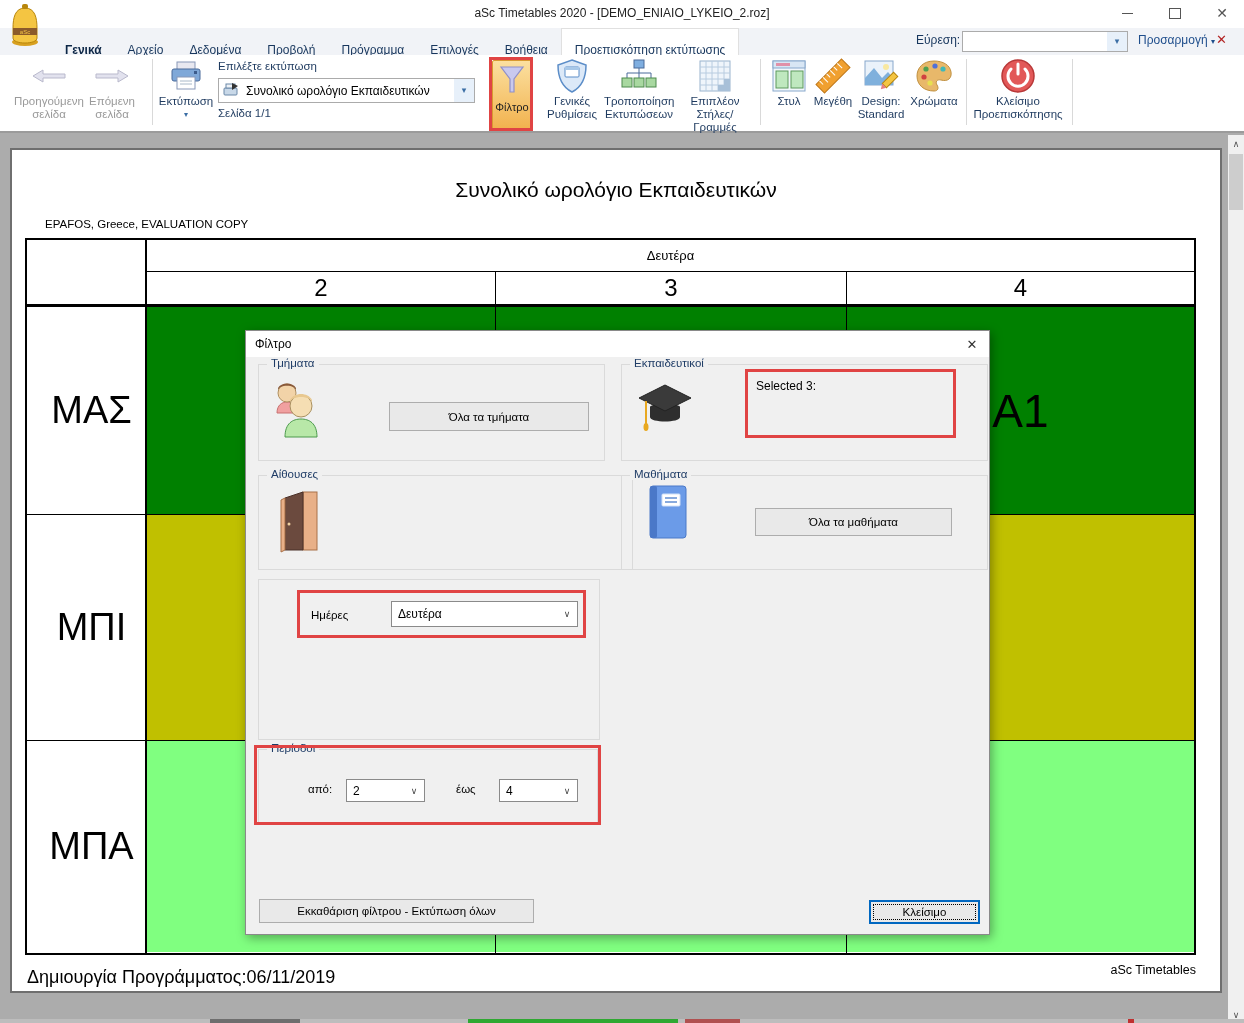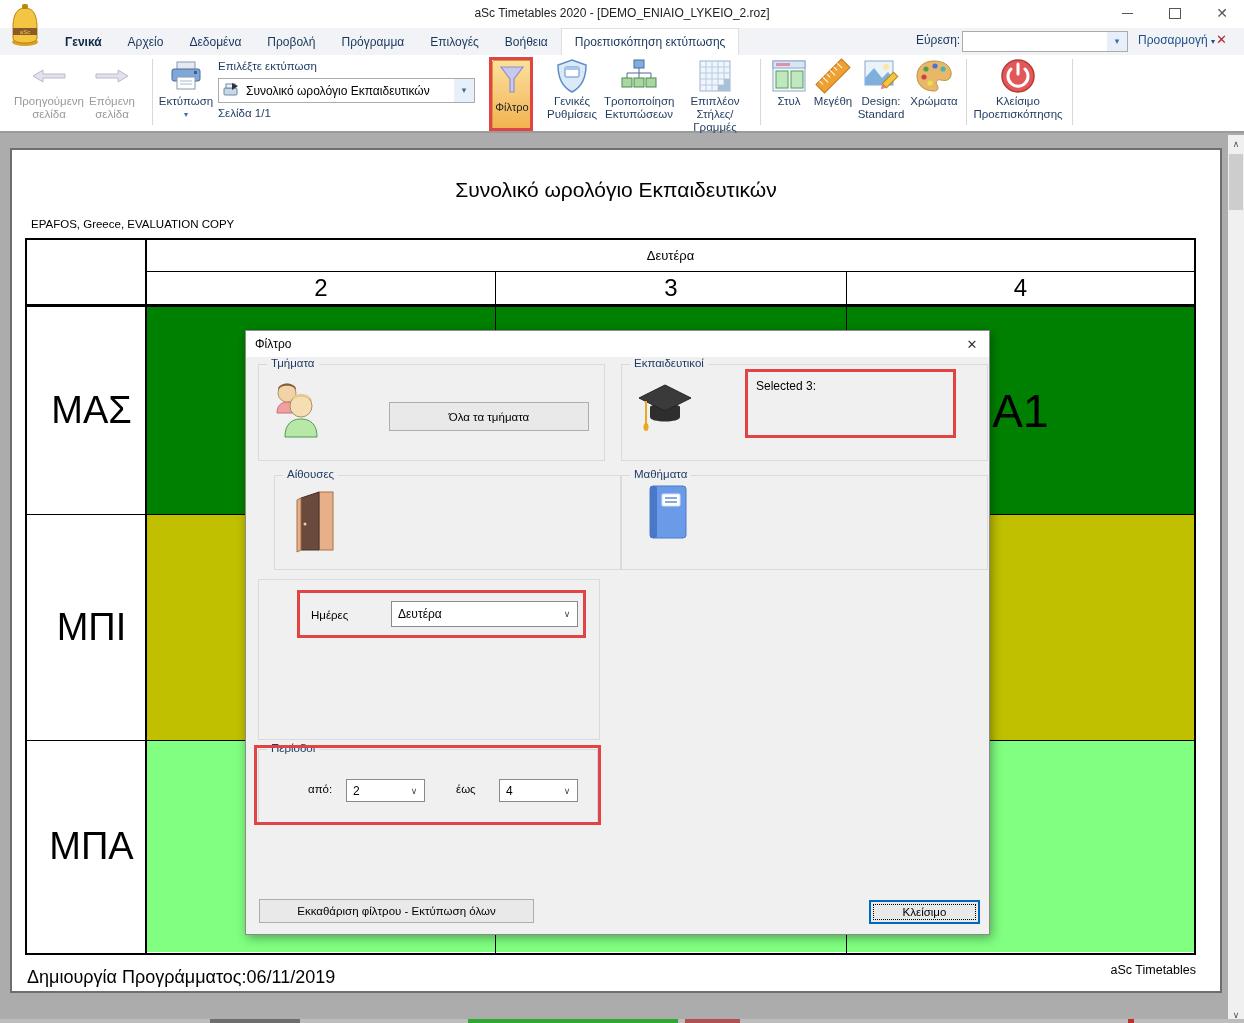--- a/index.html
+++ b/index.html
@@ -5,34 +5,34 @@
   html,body{margin:0;padding:0;}
   body{width:1244px;height:1023px;position:relative;overflow:hidden;
        font-family:"Liberation Sans","DejaVu Sans",sans-serif;background:#ACACAC;}
   .abs{position:absolute;}
   
   #titlebar{left:0;top:0;width:1244px;height:28px;background:#fff;}
   #win-title{left:0;top:6px;width:1244px;text-align:center;font-size:12px;color:#222;}
   .winbtn{top:0;width:34px;height:26px;display:flex;align-items:center;justify-content:center;}
   
   #menurow{left:0;top:28px;width:1244px;height:27px;background:#F1F3F7;}
-  .menuitem{display:inline-block;padding:0 13px;line-height:27px;font-size:12px;color:#17365D;}
+  .menuitem{display:inline-block;padding:8px 13px;line-height:27px;font-size:12px;color:#17365D;}
   .menuitem.first{font-weight:bold;color:#0d2747;}
   #active-tab{background:#fff;border:1px solid #E0E0E0;border-bottom:none;}
   
   #ribbon{left:0;top:55px;width:1244px;height:78px;background:#fff;border-bottom:2px solid #9B9B9B;box-sizing:border-box;}
   .rb-item{position:absolute;top:2px;text-align:center;color:#1E3A5F;font-size:11.5px;line-height:13px;}
   .rb-item .ic{height:38px;display:flex;align-items:center;justify-content:center;}
   .rb-sep{position:absolute;top:4px;width:1px;height:66px;background:#D9D9D9;}
   .disabled{color:#9A9A9A;}
   
   #preview{left:0;top:135px;width:1228px;height:888px;background:#ACACAC;}
   #page{left:10px;top:13px;width:1208px;height:841px;background:#fff;border:2px solid #6F6F6F;}
   #doc-title{left:0;top:28px;width:1208px;text-align:center;font-size:21px;color:#000;}
-  #watermark{left:19px;top:68px;font-size:11.5px;color:#000;}
+  #watermark{left:33px;top:68px;font-size:11.5px;color:#000;}
   #ttable{left:13px;top:88px;width:1171px;height:717px;border:2px solid #000;box-sizing:border-box;}
   .blk{position:absolute;background:#000;}
   .cellnum{position:absolute;top:32px;height:32px;display:flex;align-items:center;justify-content:center;font-size:24px;color:#000;}
   .rowlabel{position:absolute;left:0;width:129px;display:flex;align-items:center;justify-content:center;font-size:38px;color:#000;}
   .rowband{position:absolute;left:120px;width:1047px;}
   .celltxt{position:absolute;left:820px;width:347px;display:flex;align-items:center;justify-content:center;font-size:46px;color:#000;}
   #footer-left{left:15px;top:789px;font-size:18px;color:#000;margin-top:28px;}
   #footer-right{top:813px;right:24px;font-size:12.5px;color:#000;}
   
   #vscroll{left:1228px;top:135px;width:16px;height:888px;background:#F0F0F0;}
@@ -373,21 +373,21 @@
         <line x1="10" y1="20" x2="10" y2="38" stroke="#E8A820" stroke-width="2"></line>
         <path d="M10 38 L10 44" stroke="#E8A820" stroke-width="2"></path>
         <ellipse cx="10" cy="46" rx="2.5" ry="4" fill="#E8A820"></ellipse>
       </svg>
     </div>
   </div>
 
   <div class="abs" style="left:510px;top:48px;font-size:12px;color:#000;">Selected 3:</div>
   <div class="redbox" style="left: 499px; top: 38px; width: 211px; height: 69px; border-color: rgb(224, 68, 68);"></div>
 
-  <div class="groupbox" style="left:28px;top:144px;width:345px;height:93px;">
+  <div class="groupbox" style="left:12px;top:144px;width:345px;height:93px;padding-left:28px;">
     <div class="grouplabel">Αίθουσες</div>
     <div class="abs" style="left:18px;top:12px;">
       <svg width="46" height="66" viewBox="0 0 46 66">
         <rect x="26" y="4" width="14" height="58" fill="#E8B088" stroke="#A87048"></rect>
         <path d="M26 4 L8 10 L8 62 L26 62 Z" fill="#6B4A3E" stroke="#4A3028"></path>
         <path d="M8 10 L4 12 L4 64 L8 62 Z" fill="#E8B088" stroke="#A87048"></path>
         <circle cx="12" cy="36" r="1.5" fill="#F0D0A0"></circle>
       </svg>
     </div>
   </div>
@@ -396,20 +396,21 @@
     <div class="grouplabel">Μαθήματα</div>
     <div class="abs" style="left:22px;top:6px;">
       <svg width="46" height="60" viewBox="0 0 46 60">
         <rect x="6" y="4" width="36" height="52" rx="3" fill="#6B9BE8" stroke="#4A78C8"></rect>
         <rect x="6" y="4" width="7" height="52" rx="2" fill="#4A78C8"></rect>
         <rect x="18" y="12" width="18" height="12" rx="1" fill="#fff" stroke="#D0E0F8"></rect>
         <line x1="21" y1="16" x2="33" y2="16" stroke="#88AADD" stroke-width="2"></line>
         <line x1="21" y1="20" x2="33" y2="20" stroke="#88AADD" stroke-width="2"></line>
       </svg>
     </div>
+    <div class="wbtn" style="left:133px;top:32px;width:197px;height:28px;">Όλα τα μαθήματα</div>
   </div>
 
   <div class="groupbox" style="left:12px;top:248px;width:340px;height:159px;"></div>
   <div class="dlglabel" style="left:65px;top:278px;color:#000;">Ημέρες</div>
   <div class="combo" style="left:145px;top:270px;width:187px;height:26px;">
     <span class="ctext">Δευτέρα</span>
     <span class="carrow">∨</span>
   </div>
   <div class="redbox" style="left: 51px; top: 259px; width: 289px; height: 48px; border-color: rgb(224, 68, 68);"></div>
 

